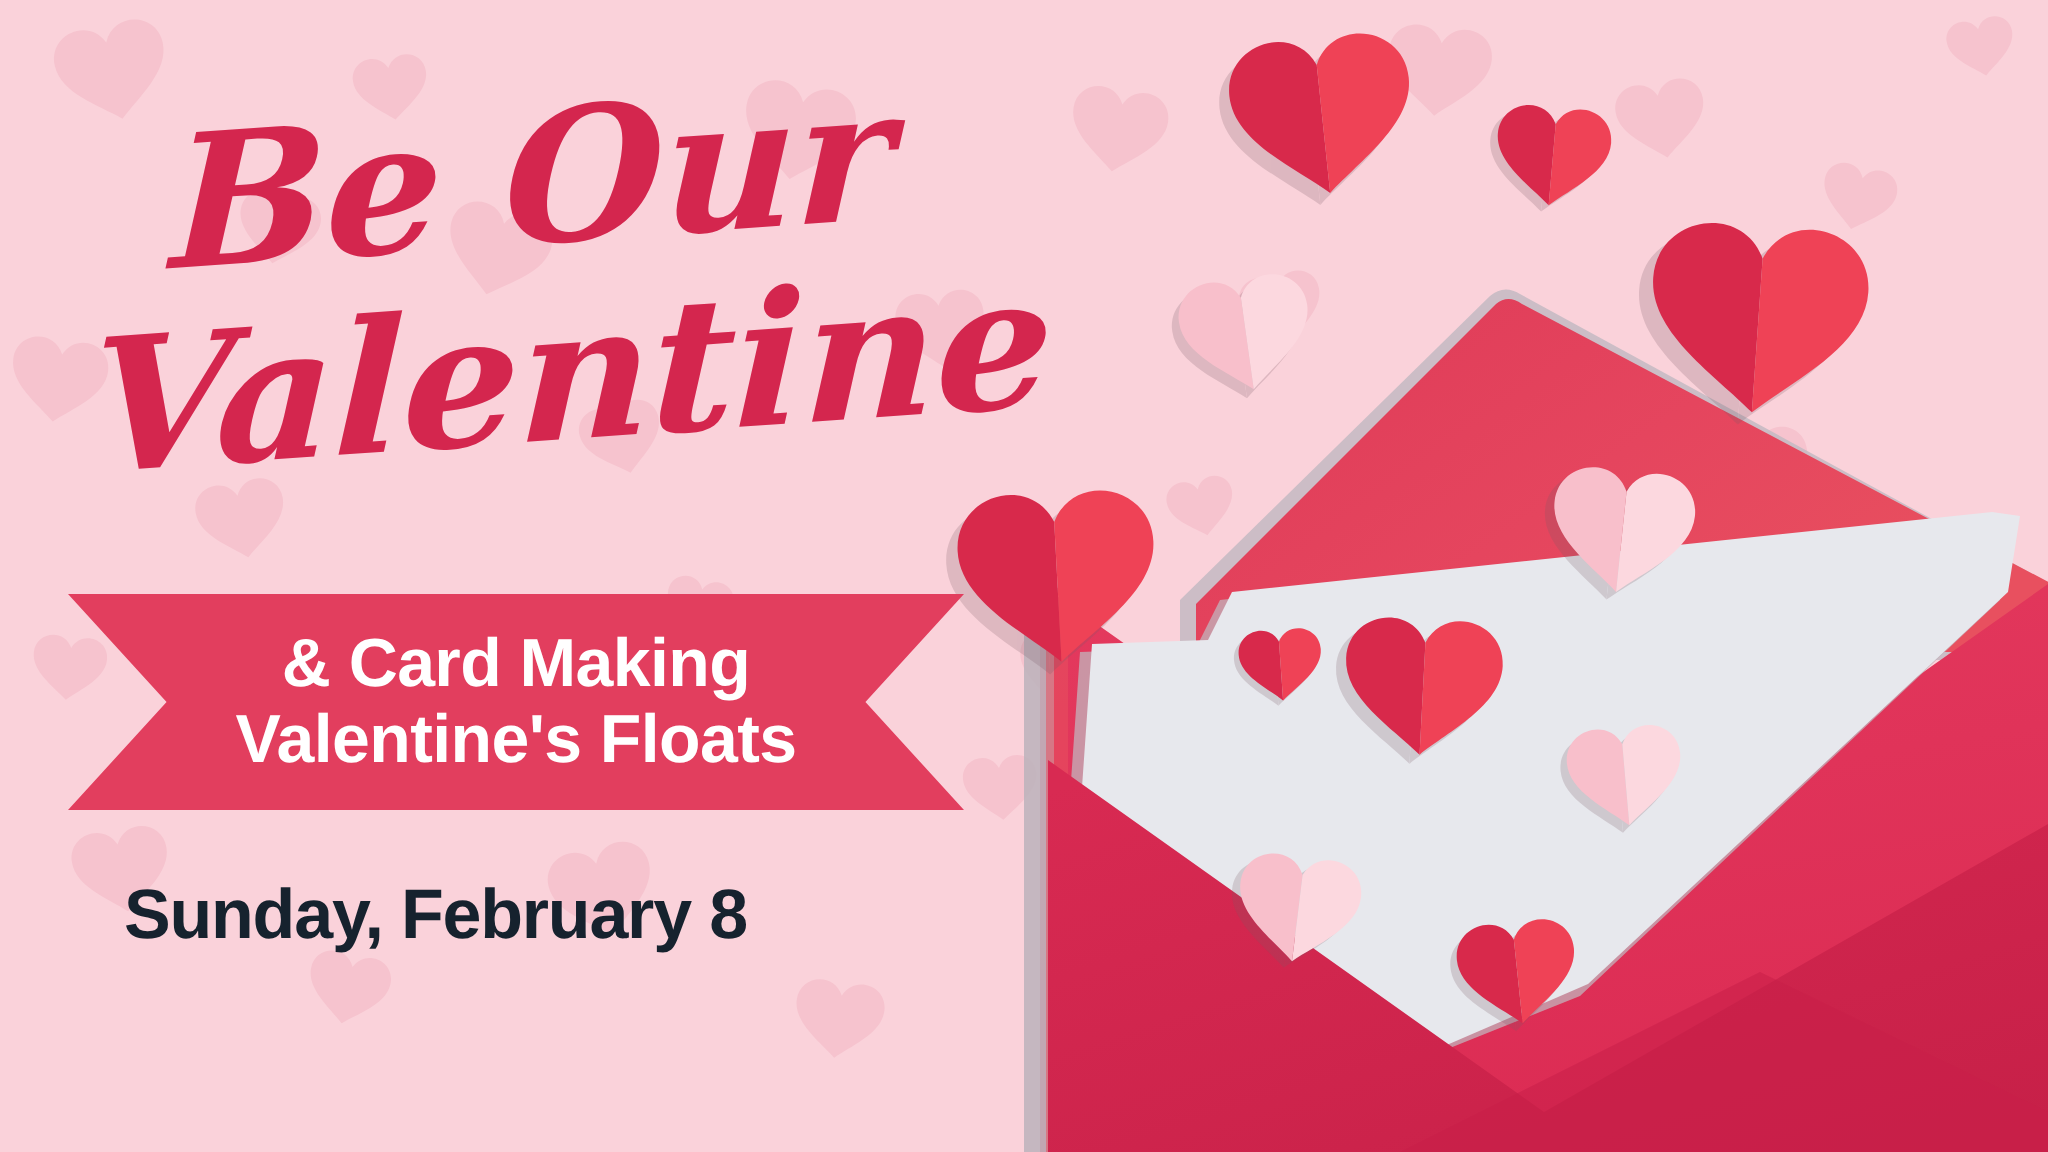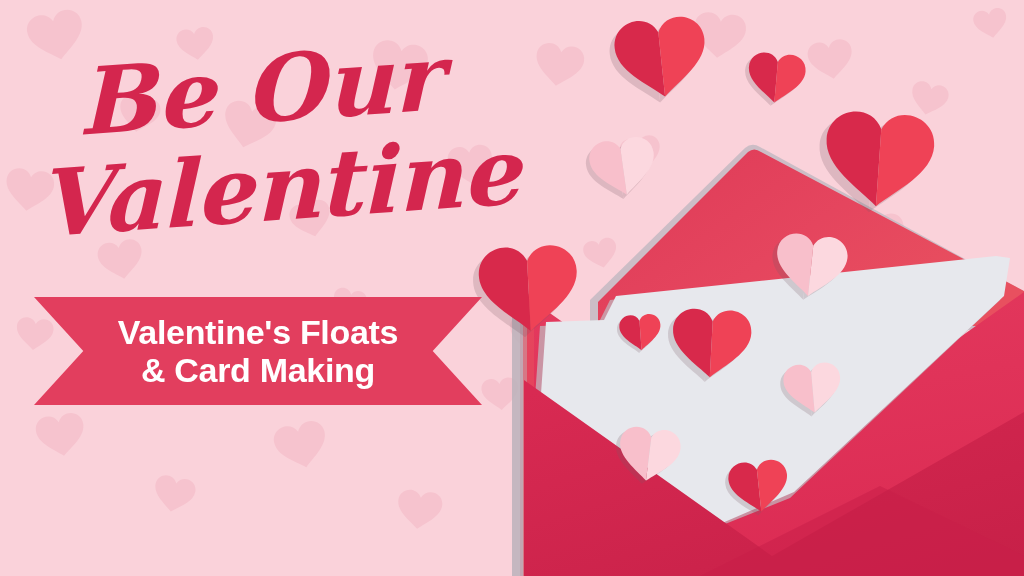--- a/index.html
+++ b/index.html
@@ -286,22 +286,23 @@
   </svg>
 
   <div id="text-layer">
 
     <div class="script-line" id="headline-line1">Be Our</div>
     <div class="script-line" id="headline-line2">Valentine</div>
 
     <div id="ribbon">
       <div id="ribbon-shape"></div>
       <div id="ribbon-text">
+        <span>&amp; Card Making</span>
         <span>Valentine's Floats</span>
-        <span>&amp; Card Making</span>
       </div>
     </div>
 
     <div id="details">
+      <div>Sunday, February 8</div>
     </div>
 
   </div>
 </div>
 
 </body></html>

